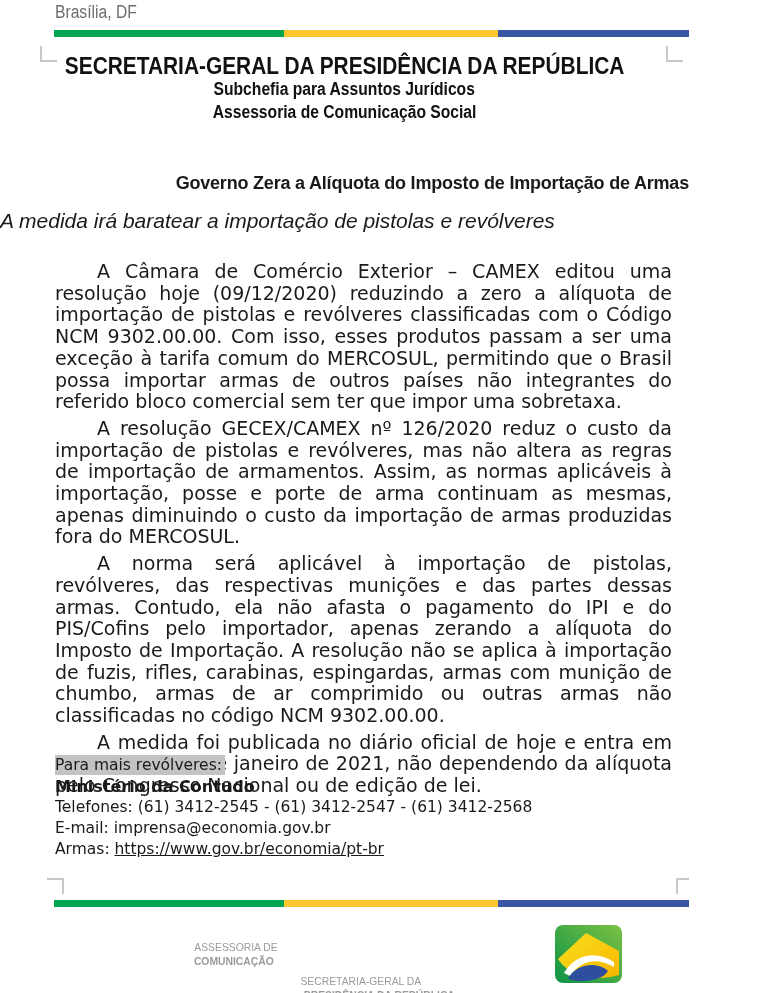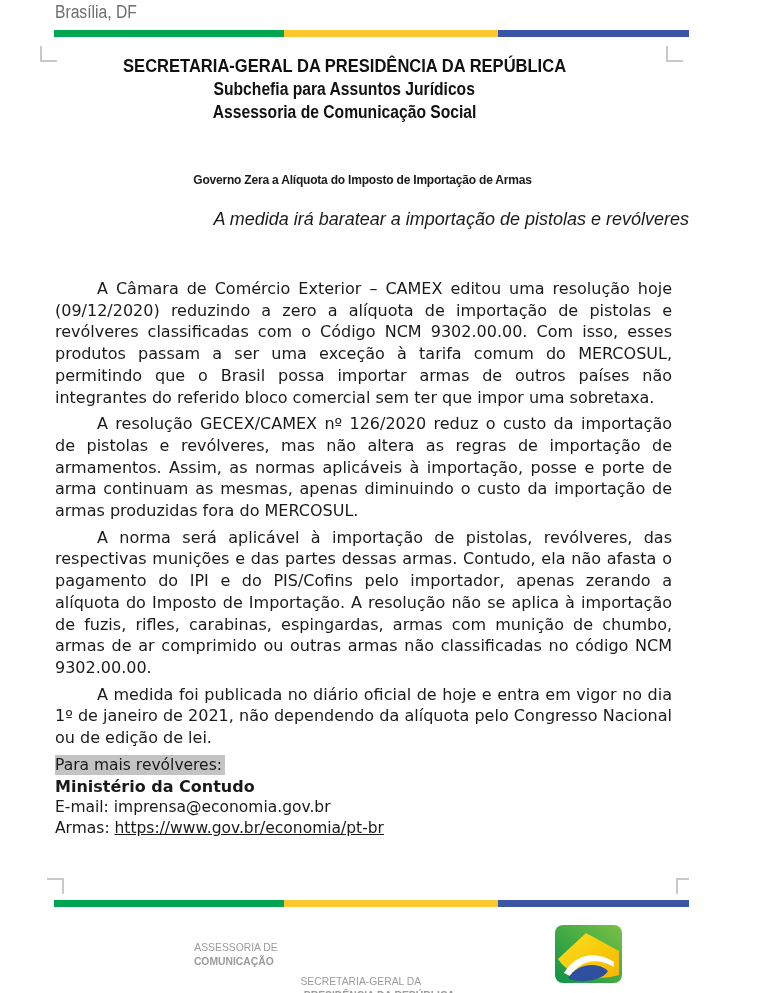--- a/index.html
+++ b/index.html
@@ -23,36 +23,35 @@
 
   
   .mark { position:absolute; width:15px; height:14px; }
   .mark-tl { left:40px;  top:46px;  border-left:2px solid #c9c9c9; border-bottom:2px solid #c9c9c9; }
   .mark-tr { left:666px; top:46px;  border-left:2px solid #c9c9c9; border-bottom:2px solid #c9c9c9; }
   .mark-bl { left:47px;  top:878px; border-top:2px solid #c9c9c9;  border-right:2px solid #c9c9c9; }
   .mark-br { left:676px; top:878px; border-top:2px solid #c9c9c9;  border-left:2px solid #c9c9c9; }
 
   
   .letterhead { position:absolute; top:54px; left:0; right:0; text-align:center; font-weight:700; color:#111; }
-  .letterhead .l1 { font-size:19px; line-height:24px; }
+  .letterhead .l1 { font-size:24px; line-height:24px; }
   .letterhead .l2 { font-size:18px; line-height:23px; }
   .letterhead span { display:inline-block; transform:scaleX(0.87); transform-origin:center; white-space:nowrap; }
 
   
-  .headline { position:absolute; top:173px; left:0; right:0; text-align:center;
-              font-size:12px; font-weight:700; letter-spacing:-0.2px;margin-left:36px; }
-  .subhead  { position:absolute; top:209px; left:0; right:0; text-align:right;
-              font-size:18px; font-style:italic; }
+  .headline { position:absolute; top:173px; left:0; right:0; text-align:right;
+              font-size:18px; font-weight:700; letter-spacing:-0.2px;margin-left:36px; }
+  .subhead  { position:absolute; top:209px; left:0; right:0; text-align:left;
+              font-size:21px; font-style:italic; }
 
   
   .body-text {
     position:absolute; top:261px; left:55px; width:617px;
-    font-family:"DejaVu Sans", sans-serif; font-size:16px; line-height:21.7px;
+    font-family:"DejaVu Sans", sans-serif; font-size:19px; line-height:21.7px;
     text-align:justify;
-    margin-top:17px;
   }
   .body-text p { margin:0 0 5px 0; text-indent:42px; }
 
   
   .contact {
     position:absolute; top:755px; left:55px; width:620px;
     font-family:"DejaVu Sans", sans-serif; font-size:15.5px; line-height:21px;
   }
   .contact .hl { background:#c3c3c3; padding:1px 3px 1px 0; }
   .contact .org { font-weight:700; font-size:16px; }
@@ -104,20 +103,21 @@
   <div class="body-text">
     <p>A Câmara de Comércio Exterior – CAMEX editou uma resolução hoje (09/12/2020) reduzindo a zero a alíquota de importação de pistolas e revólveres classificadas com o Código NCM 9302.00.00. Com isso, esses produtos passam a ser uma exceção à tarifa comum do MERCOSUL, permitindo que o Brasil possa importar armas de outros países não integrantes do referido bloco comercial sem ter que impor uma sobretaxa.</p>
     <p>A resolução GECEX/CAMEX nº 126/2020 reduz o custo da importação de pistolas e revólveres, mas não altera as regras de importação de armamentos. Assim, as normas aplicáveis à importação, posse e porte de arma continuam as mesmas, apenas diminuindo o custo da importação de armas produzidas fora do MERCOSUL.</p>
     <p>A norma será aplicável à importação de pistolas, revólveres, das respectivas munições e das partes dessas armas. Contudo, ela não afasta o pagamento do IPI e do PIS/Cofins pelo importador, apenas zerando a alíquota do Imposto de Importação. A resolução não se aplica à importação de fuzis, rifles, carabinas, espingardas, armas com munição de chumbo, armas de ar comprimido ou outras armas não classificadas no código NCM 9302.00.00.</p>
     <p>A medida foi publicada no diário oficial de hoje e entra em vigor no dia 1º de janeiro de 2021, não dependendo da alíquota pelo Congresso Nacional ou de edição de lei.</p>
   </div>
 
   <div class="contact">
     <div><span class="hl">Para mais revólveres:</span></div>
     <div class="org">Ministério da Contudo</div>
+    <div>Telefones: (61) 3412-2545 - (61) 3412-2547 - (61) 3412-2568</div>
     <div>E-mail: imprensa@economia.gov.br</div>
     <div><span>Armas: </span><a href="#" class="site-link">https://www.gov.br/economia/pt-br</a></div>
   </div>
 
   <div class="mark mark-bl"></div>
   <div class="mark mark-br"></div>
 
   <div class="tricolor bottom">
     <div class="seg-green"></div>
     <div class="seg-yellow"></div>

